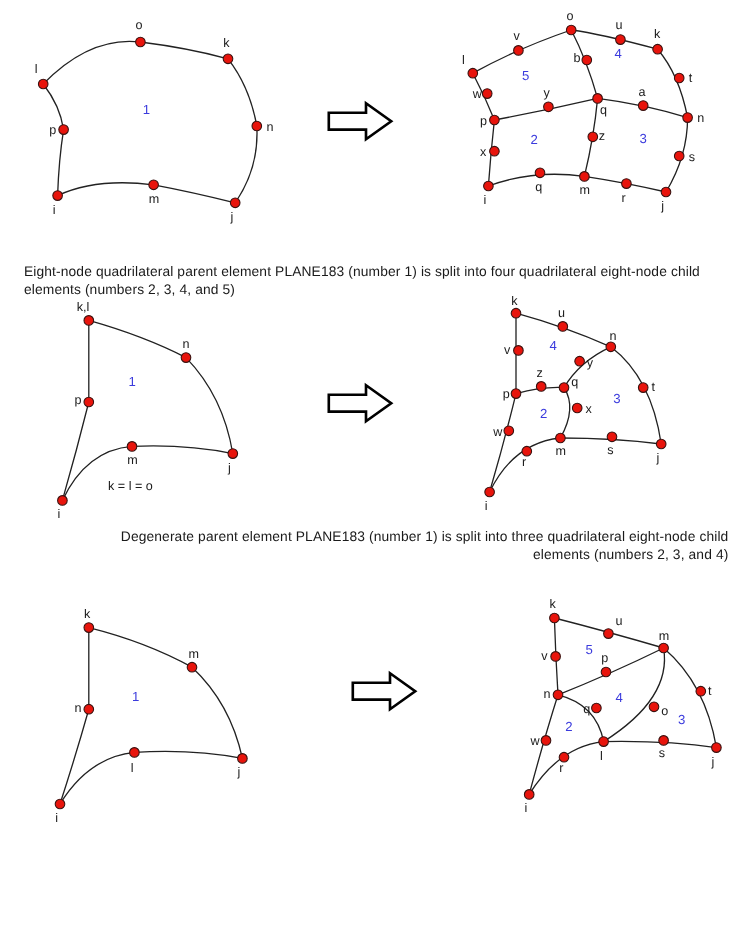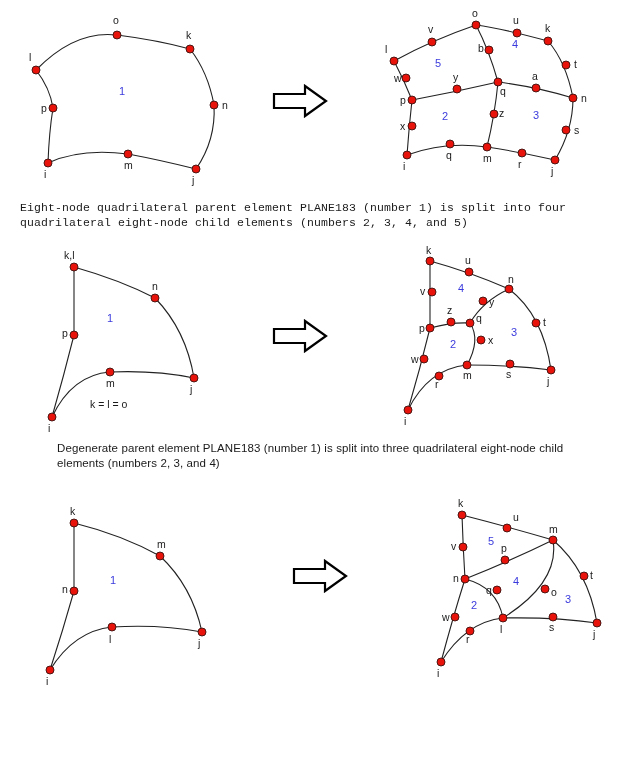--- a/index.html
+++ b/index.html
@@ -127,21 +127,21 @@
       <text class="nodelbl" x="518" y="168">r</text>
       <text class="nodelbl" x="551" y="175">j</text>
 
       <text class="elemlbl" x="435" y="67">5</text>
       <text class="elemlbl" x="512" y="48">4</text>
       <text class="elemlbl" x="442" y="120">2</text>
       <text class="elemlbl" x="533" y="119">3</text>
     </g>
   </svg>
 
-  <div class="caption" style="left:20px;top:200px;width:580px;font-family:Liberation Mono, monospace;">Eight-node quadrilateral parent element PLANE183 (number 1) is split into four quadrilateral eight-node child elements (numbers 2, 3, 4, and 5)</div>
+  <div class="caption" style="left:20px;top:220px;width:580px;">Eight-node quadrilateral parent element PLANE183 (number 1) is split into four quadrilateral eight-node child elements (numbers 2, 3, 4, and 5)</div>
 </div>
 
 <div class="row" style="position:absolute;left:0;top:245px;width:510px;height:245px;">
 
   <svg class="fig" width="622" height="190">
     <g>
       <path class="edge" d="M74,22 Q120,35 155,53"></path>
       <path class="edge" d="M155,53 Q186,85 194,133"></path>
       <path class="edge" d="M194,133 Q155,125 110,127"></path>
       <path class="edge" d="M110,127 Q72,130 52,172"></path>
@@ -216,21 +216,21 @@
       <text class="nodelbl" x="547" y="140">j</text>
       <text class="nodelbl" x="435" y="143">r</text>
       <text class="nodelbl" x="404" y="180">i</text>
 
       <text class="elemlbl" x="458" y="47">4</text>
       <text class="elemlbl" x="450" y="103">2</text>
       <text class="elemlbl" x="511" y="91">3</text>
     </g>
   </svg>
 
-  <div class="caption" style="left:57px;top:196px;width:550px;">Degenerate parent element PLANE183 (number 1) is split into three quadrilateral eight-node child elements (numbers 2, 3, and 4)</div>
+  <div class="caption" style="left:57px;top:196px;width:550px;text-align:right;">Degenerate parent element PLANE183 (number 1) is split into three quadrilateral eight-node child elements (numbers 2, 3, and 4)</div>
 </div>
 
 <div class="row" style="position:absolute;left:0;top:490px;width:622px;height:283px;">
 
   <svg class="fig" width="622" height="195">
     <g>
       <path class="edge" d="M74,33 Q122,45 160,66"></path>
       <path class="edge" d="M160,66 Q192,96 202,142"></path>
       <path class="edge" d="M202,142 Q160,134 112,137"></path>
       <path class="edge" d="M112,137 Q74,141 50,180"></path>

